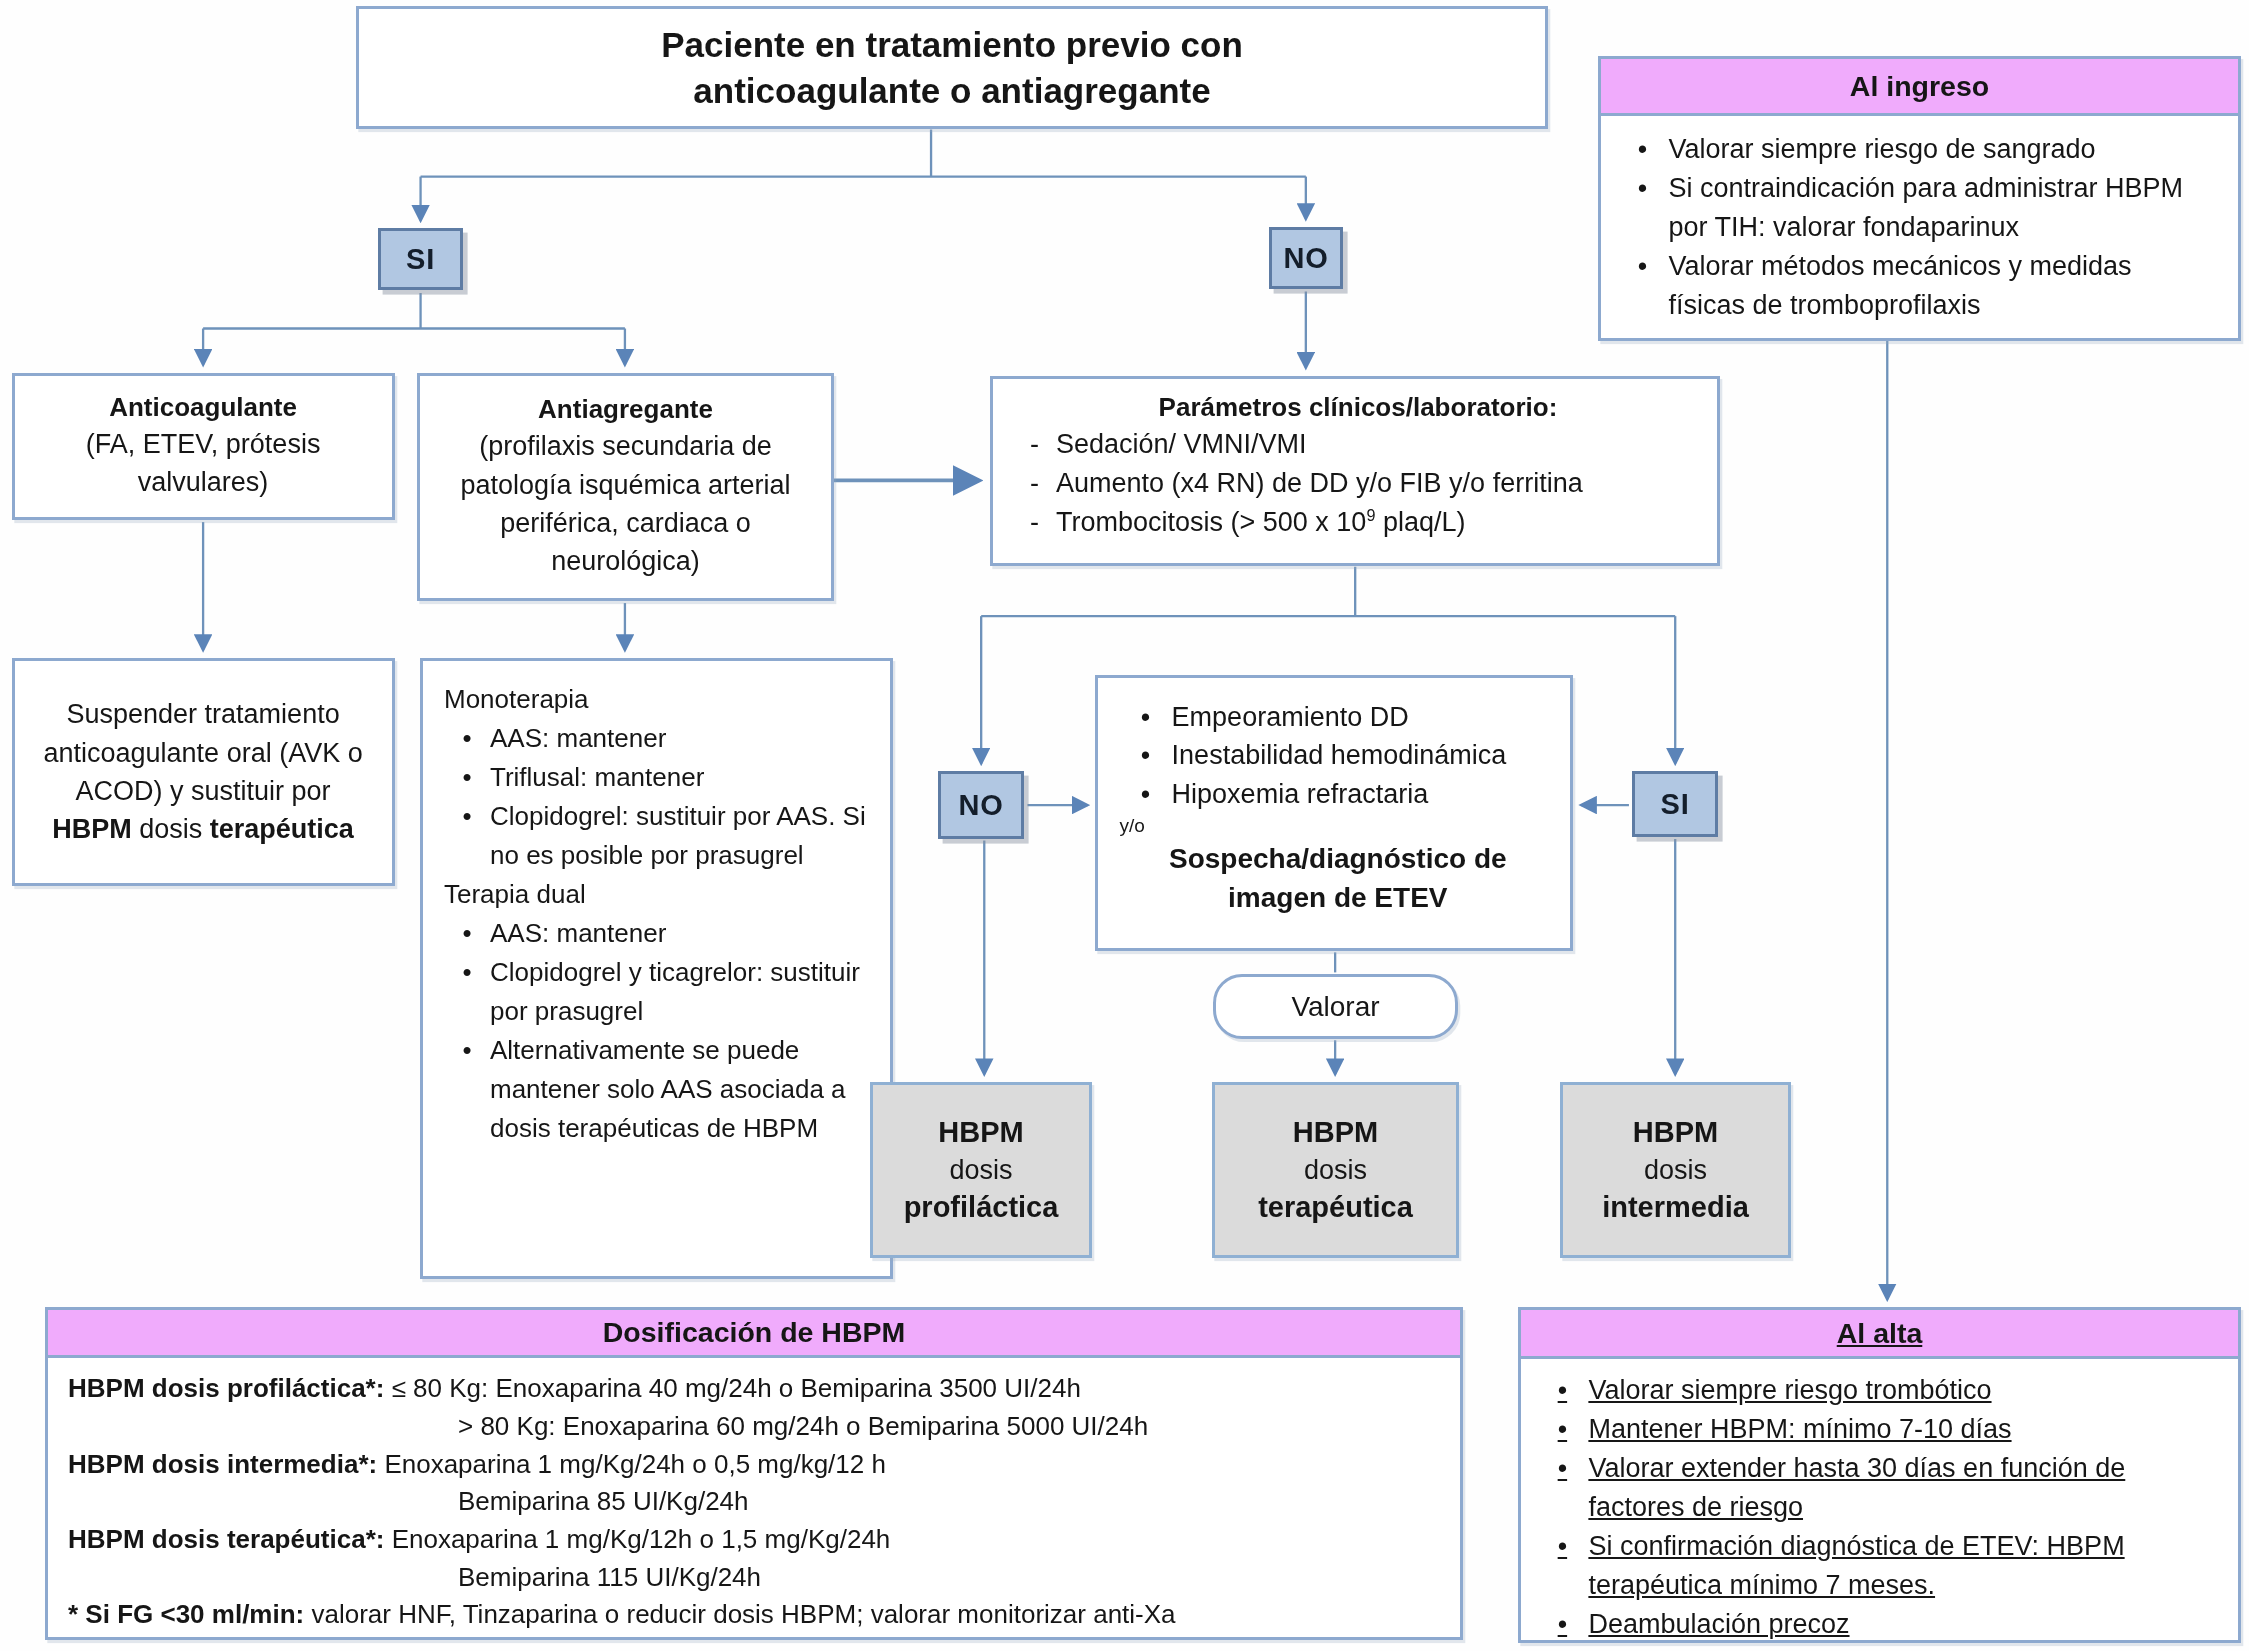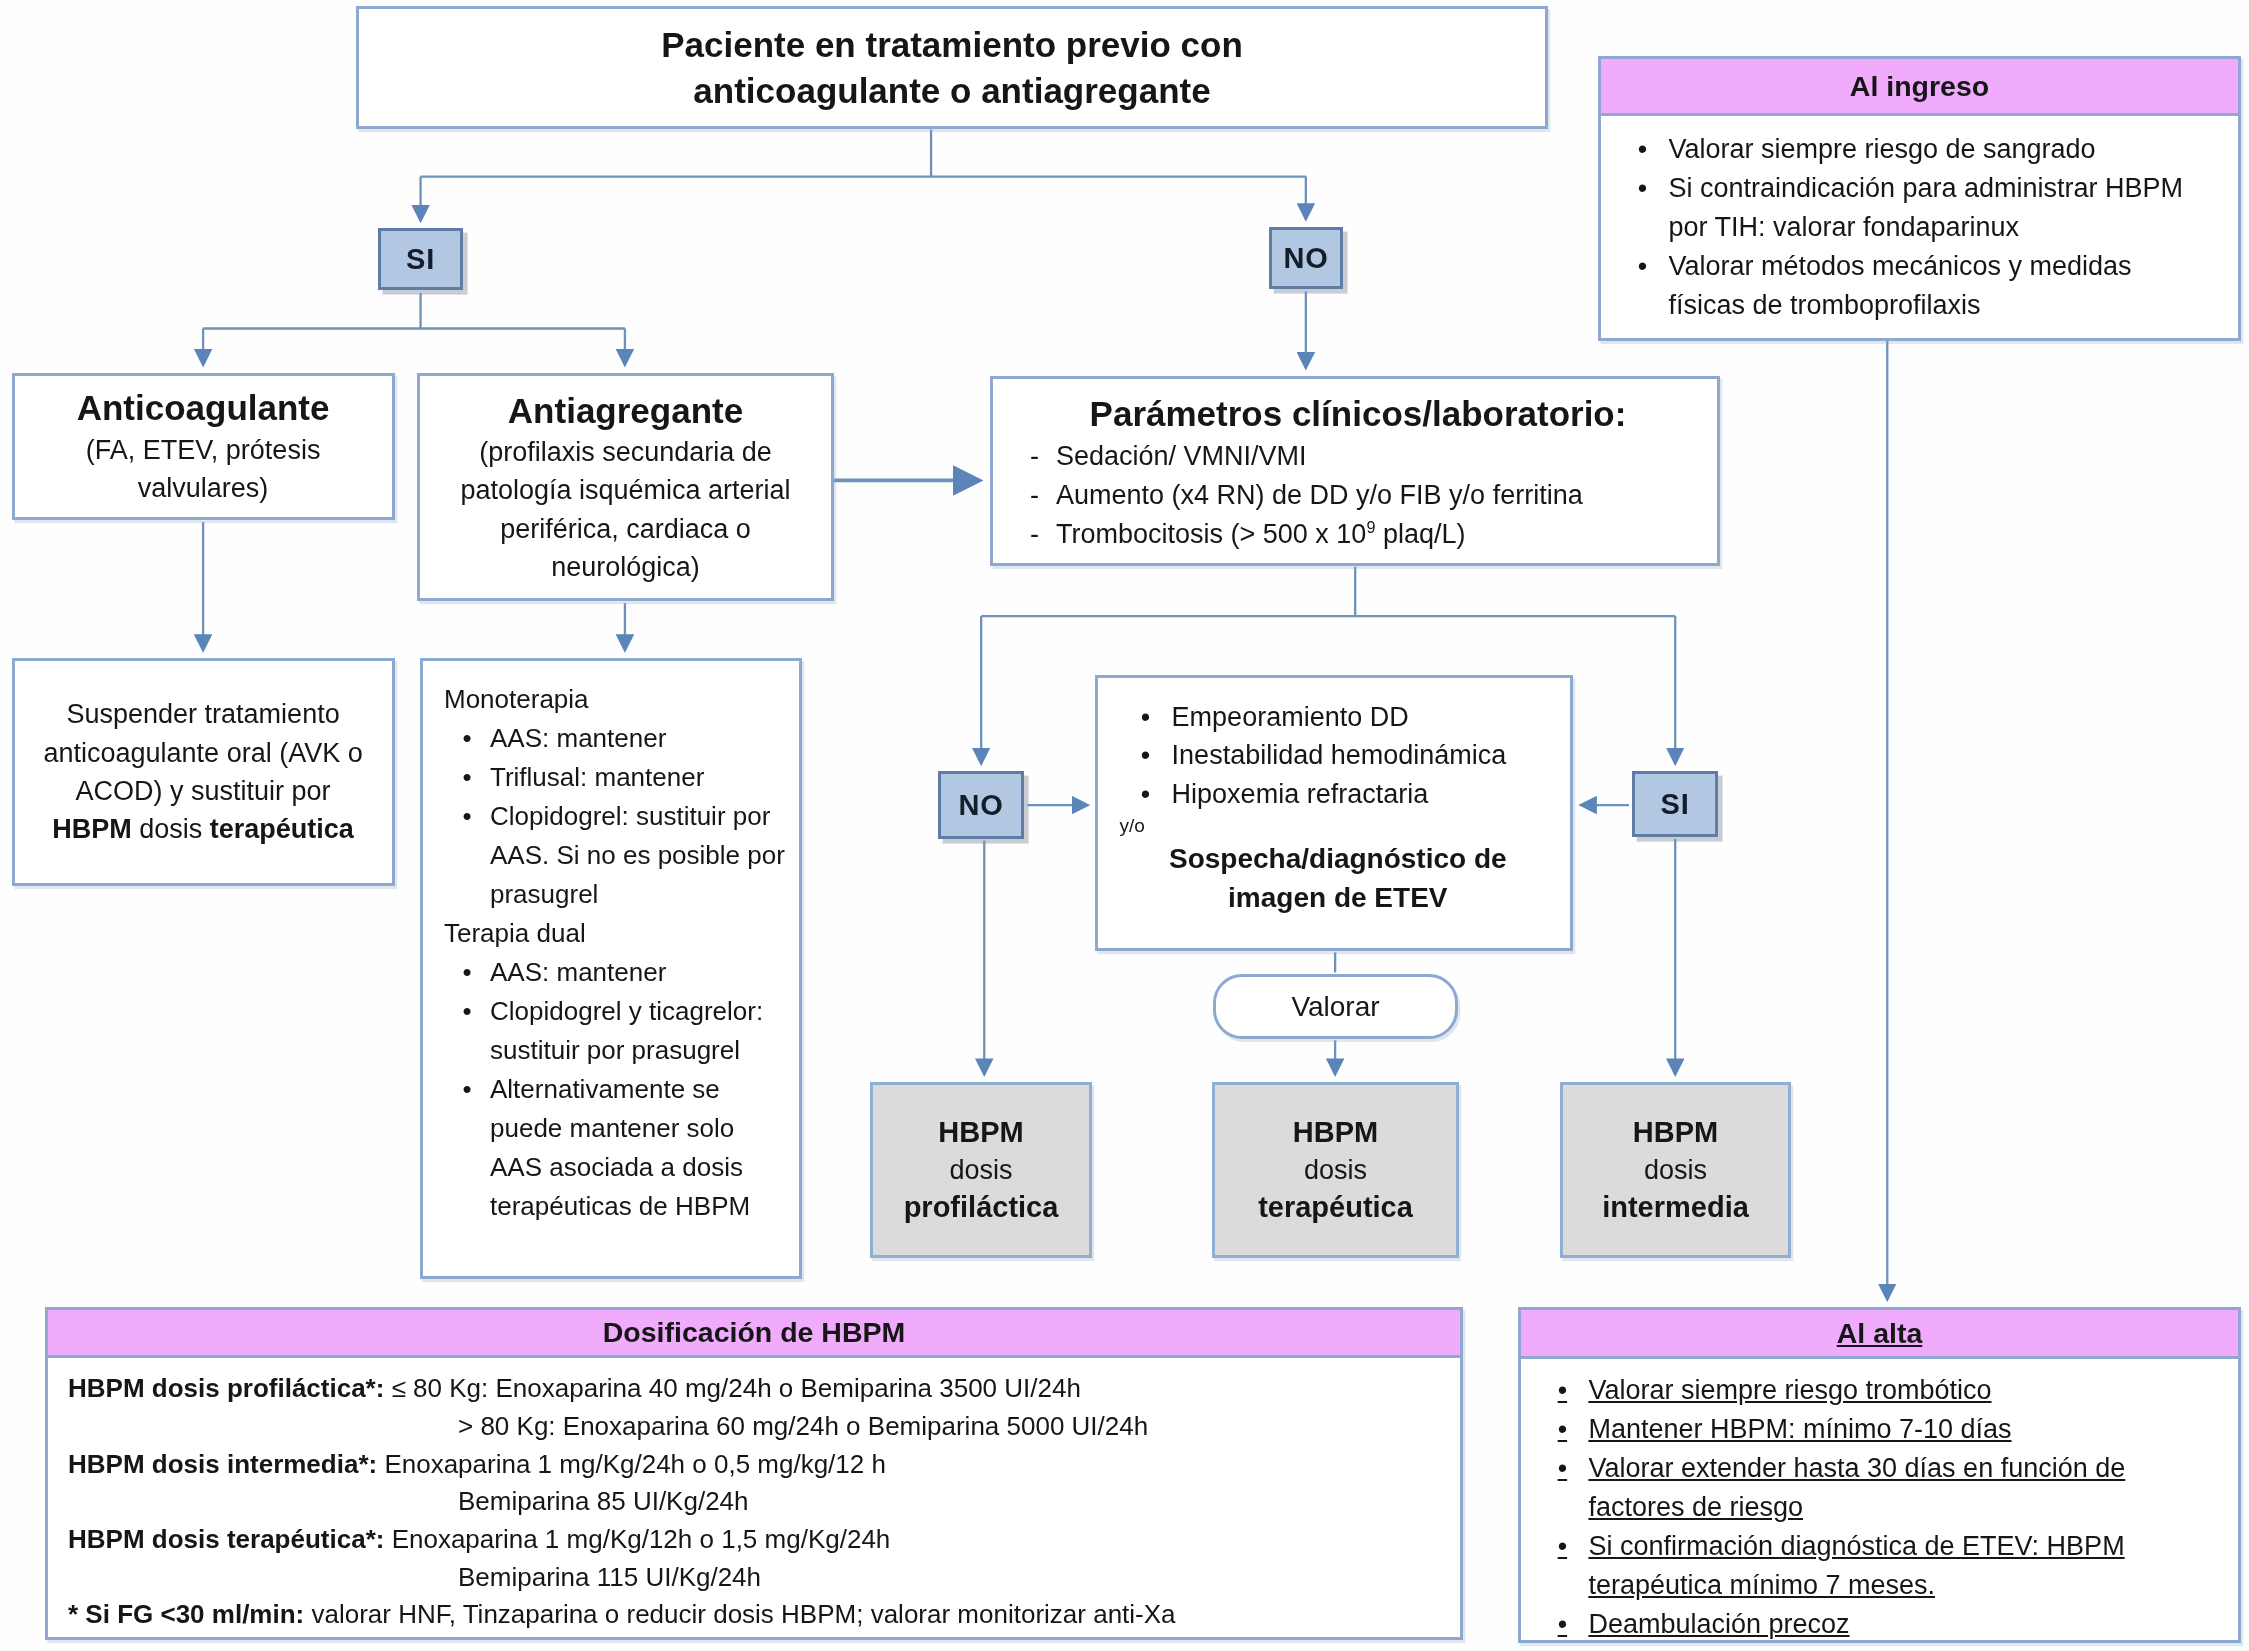--- a/index.html
+++ b/index.html
@@ -10,21 +10,21 @@
   .box{position:absolute;background:#ffffff;border:3.1px solid #8da9cf;box-sizing:border-box;
        box-shadow:2.3px 3.1px 0 rgba(150,168,192,.28);}
   .vcenter{display:flex;flex-direction:column;justify-content:center;align-items:center;text-align:center;}
 
   .t-title{font-weight:700;font-size:35px;line-height:1.32;max-width:771px;}
 
   .tag{background:#b1c7e2;border:3.1px solid #5e7ca4;display:flex;align-items:center;justify-content:center;
        font-weight:700;font-size:29px;color:#141e2b;letter-spacing:0.8px;
        box-shadow:4.6px 4.6px 0 rgba(135,145,160,.45);}
 
-  .hd{font-weight:700;font-size:35px;line-height:1.3;}
+  .hd{font-weight:700;font-size:26px;line-height:1.3;}
   .sub{font-size:27px;line-height:1.42;}
 
   .panel{display:flex;flex-direction:column;padding:0;}
   .panel-hdr{background:#f0abfc;border-bottom:3.1px solid #8da9cf;display:flex;align-items:center;
              justify-content:center;font-weight:700;font-size:28.5px;flex:0 0 auto;}
   .panel-body{flex:1;font-size:27px;line-height:1.44;}
 
   .li{display:flex;align-items:flex-start;}
   .li .bu{flex:0 0 52px;text-align:center;}
   .li .tx{flex:1;}
@@ -138,21 +138,21 @@
     <div class="dli">
       <span class="da">-</span>
       <span class="tx"><span>Trombocitosis (&gt; 500 x 10</span><sup>9</sup><span> plaq/L)</span></span>
     </div>
   </div>
 
   <div class="box vcenter" style="left:11.6px;top:658px;width:383px;height:228px;padding:7.7px 20px;justify-content:center;">
     <div class="sub"><span>Suspender tratamiento anticoagulante oral (AVK o ACOD) y sustituir por </span><b>HBPM</b><span> dosis </span><b>terapéutica</b></div>
   </div>
 
-  <div class="box mono-body" style="left:420px;top:658px;width:382px;height:621px;padding-left:21px;">
+  <div class="box mono-body" style="left:420px;top:658px;width:473px;height:621px;padding-left:21px;">
     <div class="plainline">Monoterapia</div>
     <div class="li">
       <span class="bu" style="flex-basis:46px;">•</span>
       <span class="tx">AAS: mantener</span>
     </div>
     <div class="li">
       <span class="bu" style="flex-basis:46px;">•</span>
       <span class="tx">Triflusal: mantener</span>
     </div>
     <div class="li">

